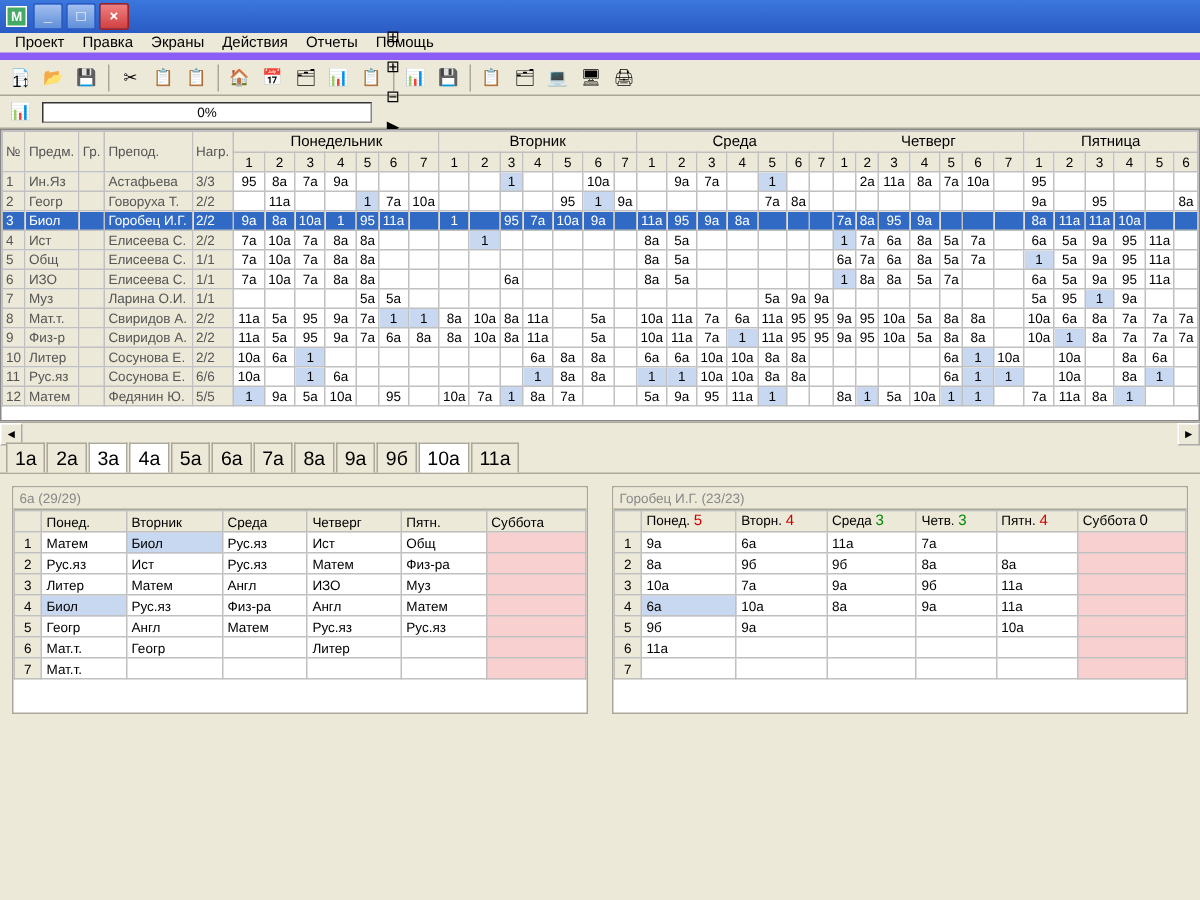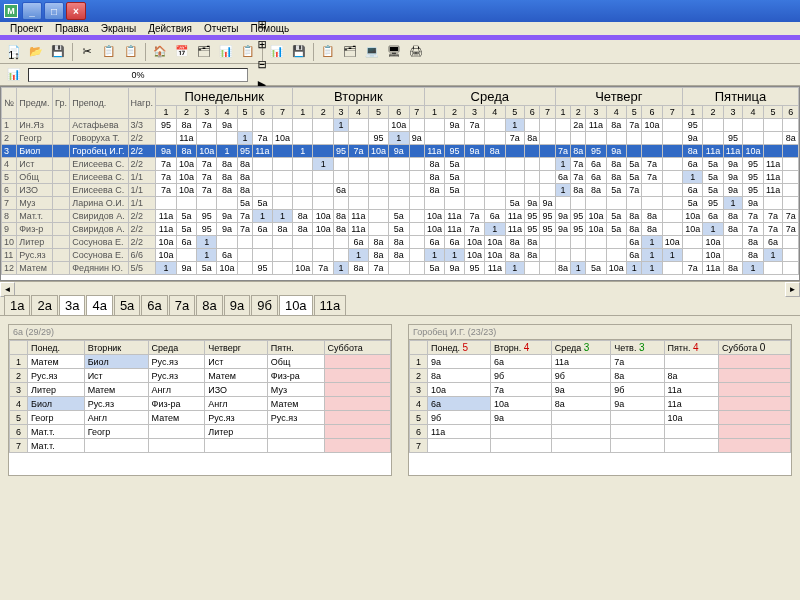--- a/index.html
+++ b/index.html
@@ -14,21 +14,21 @@
 .menuitem { padding: 2px 6px; cursor: default; }
 .toolbar { background: #ece9d8; height: 24px; display: flex; align-items: center; padding: 2px 4px; border-bottom: 1px solid #aca899; gap: 2px; }
 .tbtn { width: 20px; height: 20px; border: 1px solid transparent; display: flex; align-items: center; justify-content: center; font-size: 11px; }
 .tsep { width: 1px; height: 18px; background: #aca899; margin: 0 2px; }
 .toolbar2 { background: #ece9d8; height: 22px; display: flex; align-items: center; padding: 2px 4px; border-bottom: 1px solid #aca899; gap: 4px; }
 .progress { flex: 0 0 220px; height: 14px; border: 1px inset #888; background: #fff; display: flex; align-items: center; justify-content: center; font-size: 9px; }
 .grid-wrap { background: #fff; border: 1px solid #888; height: 195px; overflow: hidden; position: relative; }
 table.maingrid { border-collapse: collapse; width: 100%; }
 table.maingrid td, table.maingrid th { border: 1px solid #c0c0c0; padding: 1px 2px; font-size: 9px; text-align: center; height: 13px; white-space: nowrap; overflow: hidden; }
 table.maingrid th { background: #ece9d8; font-weight: normal; }
-table.maingrid .dayhdr { background: #ece9d8; font-size: 13px; }
+table.maingrid .dayhdr { background: #ece9d8; font-size: 10px; }
 table.maingrid .rowlbl { background: #ece9d8; text-align: left; font-size: 9px; color: #555; }
 table.maingrid tr.selected td { background: #316ac5 !important; color: #fff; }
 .cell-blue { background: #c8d8f0; }
 .scrollbar-h { height: 15px; background: #ece9d8; border-top: 1px solid #aca899; display: flex; align-items: center; }
 .scrollbtn { width: 15px; height: 15px; background: #ece9d8; border: 1px outset #fff; display: flex; align-items: center; justify-content: center; font-size: 8px; }
 .tabstrip { height: 20px; background: #ece9d8; display: flex; align-items: flex-end; padding: 0 4px; border-bottom: 1px solid #aca899; }
 .tab { padding: 2px 5px; border: 1px solid #aca899; border-bottom: none; background: #ece9d8; margin-right: 1px; font-size: 13px; }
 .tab.active { background: #fff; }
 .bottom { display: flex; height: 168px; }
 .panel { flex: 1; border: 1px solid #aca899; margin: 8px; background: #fff; display: flex; flex-direction: column; }

